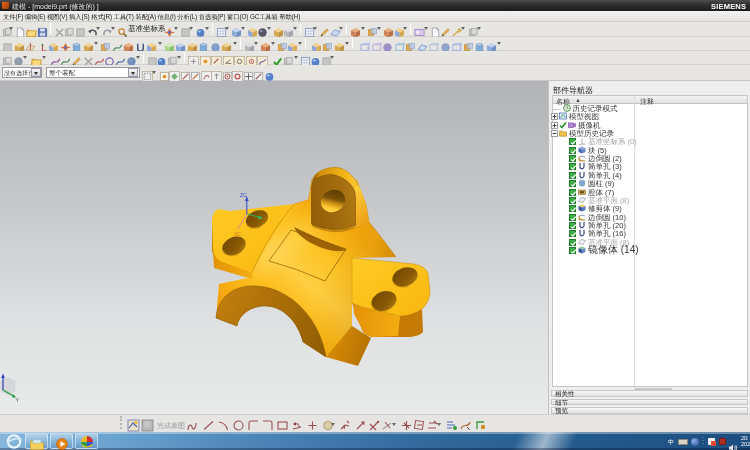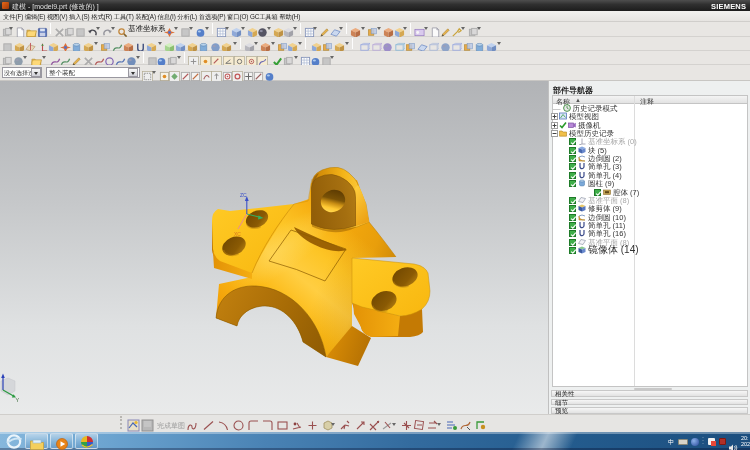--- a/index.html
+++ b/index.html
@@ -650,21 +650,21 @@
  <polygon points="1,381 8,378 15,381 15,391 8,395 1,391" fill="#c8cad0" opacity="0.55" stroke="#a8aab0" stroke-width="0.5"></polygon>
  <line x1="3" y1="390" x2="3" y2="376" stroke="#2a40b8" stroke-width="1.2"></line>
  <polygon points="3,373.5 1.2,378 4.8,378" fill="#2a40b8"></polygon>
  <line x1="3" y1="390" x2="13.5" y2="396" stroke="#2a9a40" stroke-width="1.2"></line>
  <polygon points="16,397.5 11.8,397.6 13.6,394.2" fill="#2a9a40"></polygon>
  <text x="15.5" y="402" font-size="5.5" fill="#3a6a3a" font-family="Liberation Sans">Y</text>
 </g>
 </svg>
 
 <div class="abs" style="left:548px;top:81px;width:202px;height:339px;background:#eef0f0;border-left:1px solid #c0c0c0">
-  <div class="abs" style="left:4px;top:4px;font-size:8px;font-weight:bold;color:#222">部件导航器</div>
+  <div class="abs" style="left:4px;top:4px;font-size:8px;font-weight:normal;color:#222">部件导航器</div>
   <div class="abs" style="left:3px;top:14px;width:196px;height:292px;background:#fff;border:1px solid #c4c4c4"></div>
   <div class="abs" style="left:3px;top:14px;width:196px;height:9px;background:linear-gradient(180deg,#f4f4f4,#e2e2e2);border:1px solid #c4c4c4">
     <span style="position:absolute;left:3px;top:1px;font-size:7px;color:#333">名称</span>
     <span style="position:absolute;left:22px;top:1px;font-size:6px;color:#555">▲</span>
     <span style="position:absolute;left:87px;top:1px;font-size:7px;color:#333">注释</span>
   </div>
   <div class="abs" style="left:85px;top:15px;width:1px;height:290px;background:#dcdcdc"></div>
 </div>
 <div style="position:absolute;left:553px;top:104.0px;height:8.3px;font-size:7.5px;color:#333;white-space:nowrap;line-height:8.3px"><span style="color:#999">—</span> <svg width="8" height="8" viewBox="0 0 8 8" style="vertical-align:-1px;margin-right:2px">
       <circle cx="4" cy="4" r="3.4" fill="#e8e8e8" stroke="#3a8a3a" stroke-width="0.9"></circle>
@@ -716,21 +716,21 @@
         <path d="M1.2,3.6 L2.8,5.2 5.8,1.6" stroke="#fff" stroke-width="1.1" fill="none"></path>
       </svg></span><svg width="8" height="8" viewBox="0 0 8 8" style="vertical-align:-1px;margin-right:2px">
       <path d="M2,1 v3.4 a2,2.2 0 0 0 4,0 V1" fill="none" stroke="#3a4a8a" stroke-width="1.2"></path>
     </svg><span style="color:#333">简单孔 (4)</span></div>
 <div style="position:absolute;left:569px;top:179.14999999999995px;height:8.3px;font-size:7.5px;color:#333;white-space:nowrap;line-height:8.3px"><span style="display:inline-block;width:7px;height:7px;background:#3fae49;border:1px solid #1e7a28;vertical-align:-1px;margin-right:2px;position:relative"><svg width="7" height="7" viewBox="0 0 7 7" style="position:absolute;left:0;top:0">
         <path d="M1.2,3.6 L2.8,5.2 5.8,1.6" stroke="#fff" stroke-width="1.1" fill="none"></path>
       </svg></span><svg width="8" height="8" viewBox="0 0 8 8" style="vertical-align:-1px;margin-right:2px">
       <path d="M1.5,2 v4 a2.5,1 0 0 0 5,0 v-4" fill="#7aa8d8" stroke="#4a78a8" stroke-width="0.5"></path>
       <ellipse cx="4" cy="2" rx="2.5" ry="1" fill="#b8d4ee" stroke="#4a78a8" stroke-width="0.5"></ellipse>
     </svg><span style="color:#333">圆柱 (9)</span></div>
-<div style="position:absolute;left:594px;top:187.49999999999994px;height:8.3px;font-size:7.5px;color:#333;white-space:nowrap;line-height:8.3px"><span style="display:inline-block;width:7px;height:7px;background:#3fae49;border:1px solid #1e7a28;vertical-align:-1px;margin-right:2px;position:relative"><svg width="7" height="7" viewBox="0 0 7 7" style="position:absolute;left:0;top:0">
+<div style="position:absolute;left:569px;top:187.49999999999994px;height:8.3px;font-size:7.5px;color:#333;white-space:nowrap;line-height:8.3px"><span style="display:inline-block;width:7px;height:7px;background:#3fae49;border:1px solid #1e7a28;vertical-align:-1px;margin-right:2px;position:relative"><svg width="7" height="7" viewBox="0 0 7 7" style="position:absolute;left:0;top:0">
         <path d="M1.2,3.6 L2.8,5.2 5.8,1.6" stroke="#fff" stroke-width="1.1" fill="none"></path>
       </svg></span><svg width="8" height="8" viewBox="0 0 8 8" style="vertical-align:-1px;margin-right:2px">
       <rect x="0.5" y="2" width="7" height="4.5" fill="#c8a858" stroke="#907030" stroke-width="0.6"></rect>
       <rect x="2" y="3.2" width="4" height="2" fill="#604818"></rect>
     </svg><span style="color:#333">腔体 (7)</span></div>
 <div style="position:absolute;left:569px;top:195.84999999999994px;height:8.3px;font-size:7.5px;color:#333;white-space:nowrap;line-height:8.3px"><span style="display:inline-block;width:7px;height:7px;background:#3fae49;border:1px solid #1e7a28;vertical-align:-1px;margin-right:2px;position:relative"><svg width="7" height="7" viewBox="0 0 7 7" style="position:absolute;left:0;top:0">
         <path d="M1.2,3.6 L2.8,5.2 5.8,1.6" stroke="#fff" stroke-width="1.1" fill="none"></path>
       </svg></span><svg width="8" height="8" viewBox="0 0 8 8" style="vertical-align:-1px;margin-right:2px">
       <polygon points="0.5,5.5 3,1.5 7.5,2.5 5,6.5" fill="#f4f4f8" stroke="#9098a8" stroke-width="0.7"></polygon>
     </svg><span style="color:#a8a8a8">基准平面 (8)</span></div>
@@ -744,21 +744,21 @@
 <div style="position:absolute;left:569px;top:212.54999999999993px;height:8.3px;font-size:7.5px;color:#333;white-space:nowrap;line-height:8.3px"><span style="display:inline-block;width:7px;height:7px;background:#3fae49;border:1px solid #1e7a28;vertical-align:-1px;margin-right:2px;position:relative"><svg width="7" height="7" viewBox="0 0 7 7" style="position:absolute;left:0;top:0">
         <path d="M1.2,3.6 L2.8,5.2 5.8,1.6" stroke="#fff" stroke-width="1.1" fill="none"></path>
       </svg></span><svg width="8" height="8" viewBox="0 0 8 8" style="vertical-align:-1px;margin-right:2px">
       <path d="M1,7 V3 Q1,7 7,7 z" fill="#e8a63c" stroke="#a87818" stroke-width="0.6"></path>
       <path d="M1,3 Q4,1 7,3" stroke="#6888b8" fill="none" stroke-width="0.8"></path>
     </svg><span style="color:#333">边倒圆 (10)</span></div>
 <div style="position:absolute;left:569px;top:220.89999999999992px;height:8.3px;font-size:7.5px;color:#333;white-space:nowrap;line-height:8.3px"><span style="display:inline-block;width:7px;height:7px;background:#3fae49;border:1px solid #1e7a28;vertical-align:-1px;margin-right:2px;position:relative"><svg width="7" height="7" viewBox="0 0 7 7" style="position:absolute;left:0;top:0">
         <path d="M1.2,3.6 L2.8,5.2 5.8,1.6" stroke="#fff" stroke-width="1.1" fill="none"></path>
       </svg></span><svg width="8" height="8" viewBox="0 0 8 8" style="vertical-align:-1px;margin-right:2px">
       <path d="M2,1 v3.4 a2,2.2 0 0 0 4,0 V1" fill="none" stroke="#3a4a8a" stroke-width="1.2"></path>
-    </svg><span style="color:#333">简单孔 (11)</span></div>
+    </svg><span style="color:#333">简单孔 (20)</span></div>
 <div style="position:absolute;left:569px;top:229.24999999999991px;height:8.3px;font-size:7.5px;color:#333;white-space:nowrap;line-height:8.3px"><span style="display:inline-block;width:7px;height:7px;background:#3fae49;border:1px solid #1e7a28;vertical-align:-1px;margin-right:2px;position:relative"><svg width="7" height="7" viewBox="0 0 7 7" style="position:absolute;left:0;top:0">
         <path d="M1.2,3.6 L2.8,5.2 5.8,1.6" stroke="#fff" stroke-width="1.1" fill="none"></path>
       </svg></span><svg width="8" height="8" viewBox="0 0 8 8" style="vertical-align:-1px;margin-right:2px">
       <path d="M2,1 v3.4 a2,2.2 0 0 0 4,0 V1" fill="none" stroke="#3a4a8a" stroke-width="1.2"></path>
     </svg><span style="color:#333">简单孔 (16)</span></div>
 <div style="position:absolute;left:569px;top:237.5999999999999px;height:8.3px;font-size:7.5px;color:#333;white-space:nowrap;line-height:8.3px"><span style="display:inline-block;width:7px;height:7px;background:#3fae49;border:1px solid #1e7a28;vertical-align:-1px;margin-right:2px;position:relative"><svg width="7" height="7" viewBox="0 0 7 7" style="position:absolute;left:0;top:0">
         <path d="M1.2,3.6 L2.8,5.2 5.8,1.6" stroke="#fff" stroke-width="1.1" fill="none"></path>
       </svg></span><svg width="8" height="8" viewBox="0 0 8 8" style="vertical-align:-1px;margin-right:2px">
       <polygon points="0.5,5.5 3,1.5 7.5,2.5 5,6.5" fill="#f4f4f8" stroke="#9098a8" stroke-width="0.7"></polygon>
     </svg><span style="color:#a8a8a8">基准平面 (8)</span></div>

